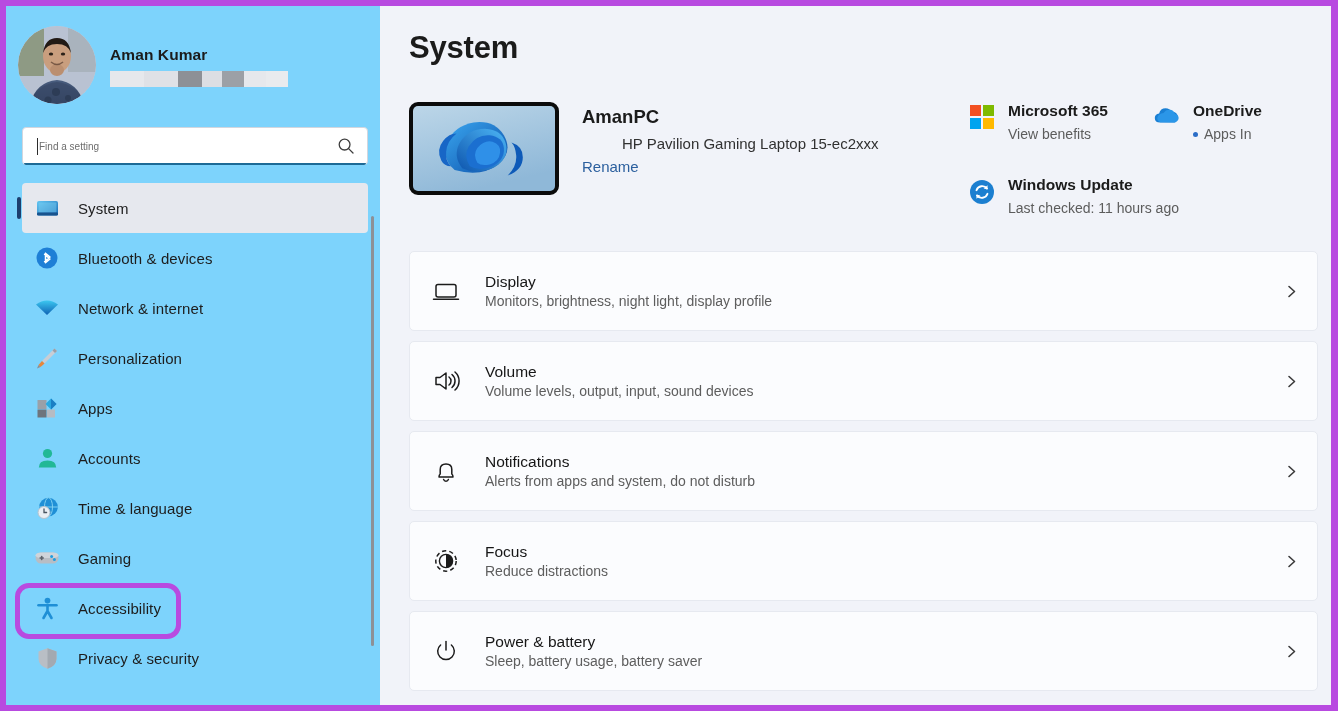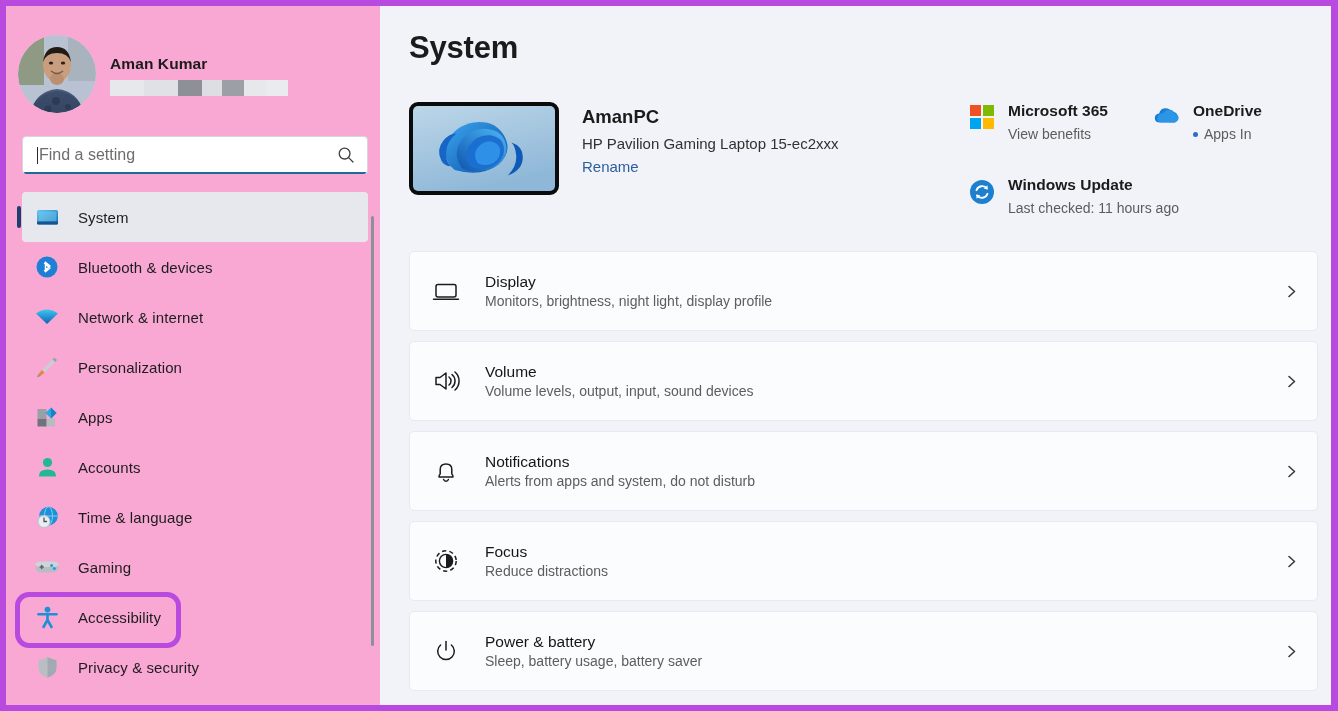--- a/index.html
+++ b/index.html
@@ -26,22 +26,22 @@
     background: #f1f3f9;
     display: flex;
     overflow: hidden;
   }
 
   
   .sidebar {
     position: relative;
     width: 374px;
     flex: 0 0 374px;
-    background: #f9a8d4;
-    padding-top: 24px;
+    background: #7dd3fc;
+    padding-top: 15px;
   }
 
   .profile {
     display: flex;
     align-items: center;
     gap: 14px;
     padding: 4px 0 0 12px;
     height: 84px;
   }
 
@@ -91,21 +91,21 @@
     background: #2b2b2b;
     margin-right: 1px;
     flex: 0 0 1px;
   }
   .search-input {
     flex: 1;
     border: none;
     outline: none;
     background: transparent;
     font-family: "Liberation Sans", sans-serif;
-    font-size: 16px;
+    font-size: 10px;
     color: #2b2b2b;
     padding: 0;
   }
   .search-input::placeholder { color: #6d6d6d; opacity: 1; }
   .search-ico { flex: 0 0 18px; color: #3d3d3d; display: flex; align-items: center; }
 
   .nav { margin-top: 18px; position: relative; }
   .nav-item {
     position: relative;
     height: 50px;
@@ -180,21 +180,21 @@
     flex: 0 0 150px;
     border: 4px solid #0b0b0b;
     border-radius: 9px;
     overflow: hidden;
     background: #0b0b0b;
   }
   .device-thumb svg { display: block; width: 100%; height: 100%; }
 
   .device-info { padding-left: 23px; padding-top: 4px; }
   .device-name { font-size: 18.5px; font-weight: bold; color: #1b1b1b; }
-  .device-model { font-size: 15px; color: #313131; margin-top: 7px; }
+  .device-model { font-size: 15px; color: #313131; margin-top: 7px; margin-left: 40px; }
   .rename-link { font-size: 15px; color: #2b5f9e; margin-top: 6px; cursor: pointer; }
 
   .status-area {
     position: absolute;
     right: 13px;
     top: 96px;
     width: 350px;
   }
   .status-row { display: flex; }
   .status-card { display: flex; gap: 13px; align-items: flex-start; }

